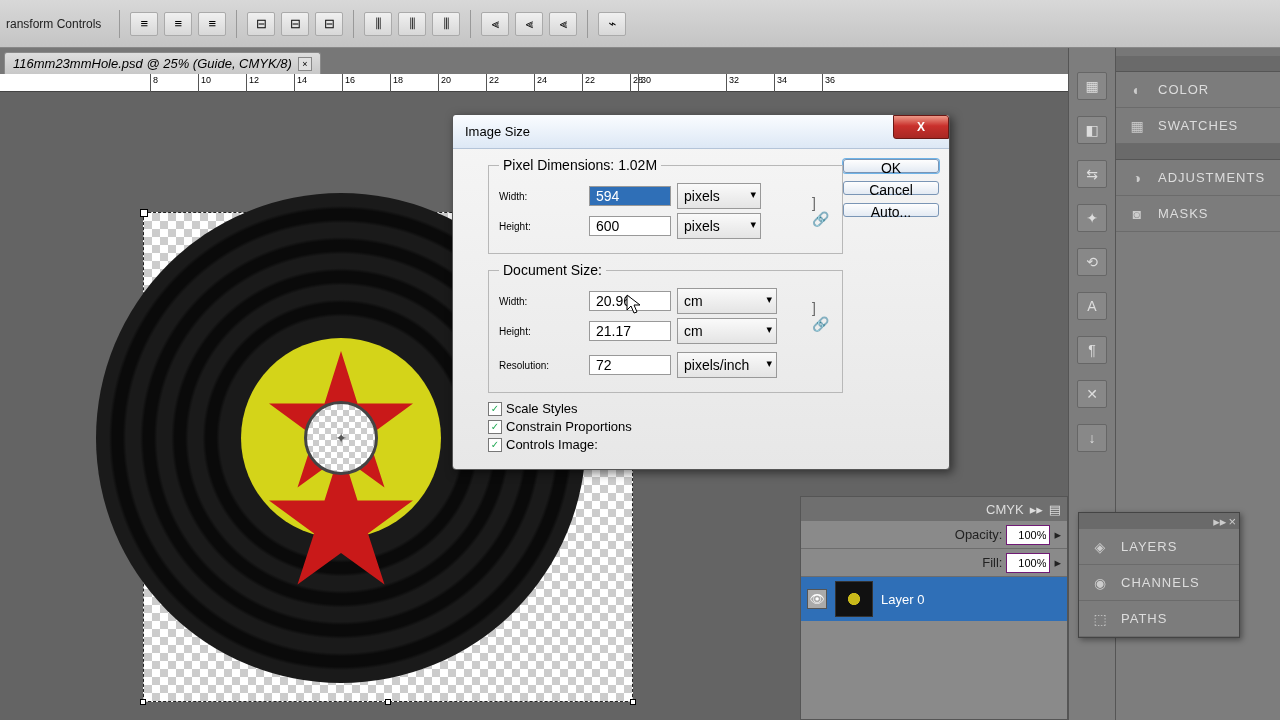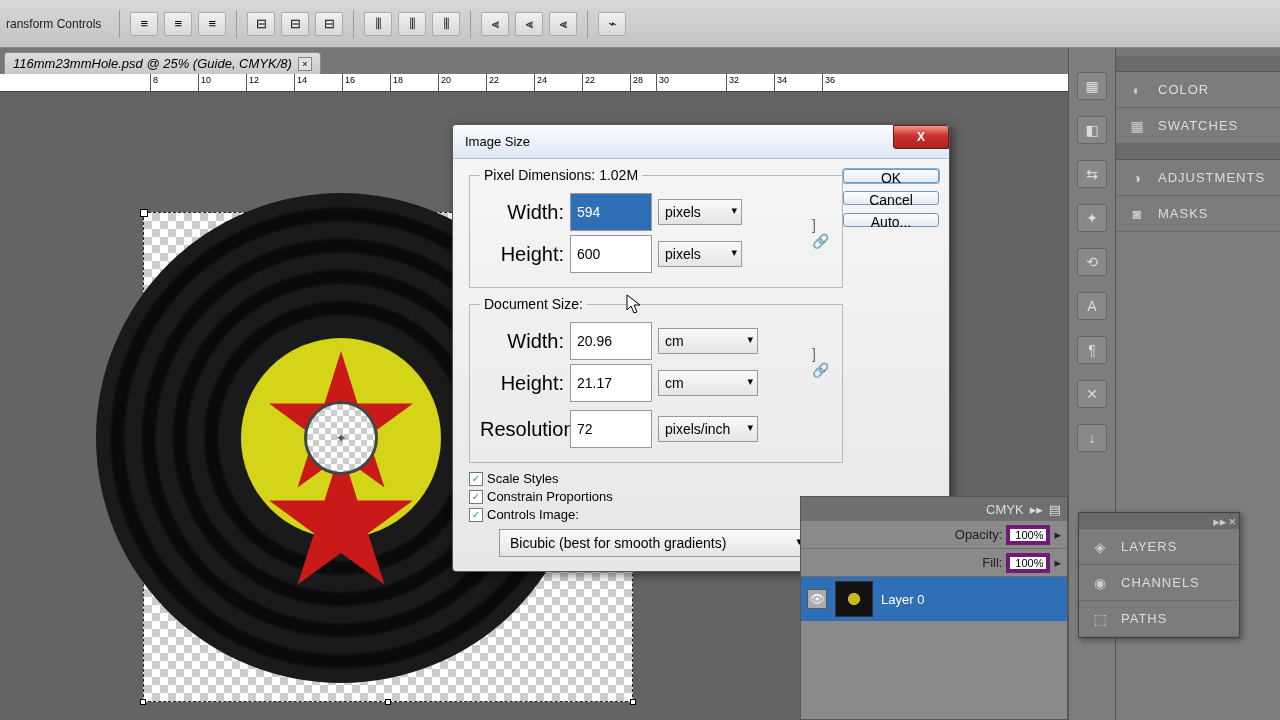--- a/index.html
+++ b/index.html
@@ -31,33 +31,33 @@
 .handle{position:absolute;width:6px;height:6px;background:#fff;border:1px solid #000}
 .vinyl{position:absolute;left:-48px;top:-20px;width:490px;height:490px;border-radius:50%;
  background:radial-gradient(circle,#1a1a1a 0 35%,#0a0a0a 36% 39%,#1a1a1a 40% 44%,#0a0a0a 45% 48%,#1a1a1a 49% 53%,#0a0a0a 54% 57%,#1a1a1a 58% 62%,#0a0a0a 63% 66%,#1a1a1a 67% 71%,#0a0a0a 72% 75%,#1a1a1a 76% 80%,#0a0a0a 81% 84%,#1a1a1a 85% 89%,#0a0a0a 90% 93%,#1a1a1a 94% 100%)}
 .vlabel{position:absolute;left:50%;top:50%;width:200px;height:200px;margin:-100px 0 0 -100px;border-radius:50%;background:#d4d419}
 .star{position:absolute;left:50%;top:50%;width:150px;height:150px;margin:-87px 0 0 -75px;background:#c91919;clip-path:polygon(50% 0,61% 35%,98% 35%,68% 57%,79% 91%,50% 70%,21% 91%,32% 57%,2% 35%,39% 35%)}
 .star2{position:absolute;left:50%;top:50%;width:150px;height:150px;margin:10px 0 0 -75px;background:#c91919;clip-path:polygon(50% 0,61% 35%,98% 35%,68% 57%,79% 91%,50% 70%,21% 91%,32% 57%,2% 35%,39% 35%)}
 .vhole{position:absolute;left:50%;top:50%;width:74px;height:74px;margin:-37px 0 0 -37px;border-radius:50%;background:repeating-conic-gradient(#ccc 0 25%,#fff 0 50%) 0 0/12px 12px;border:3px solid #444}
 .vcross{position:absolute;left:50%;top:50%;width:14px;height:14px;margin:-7px 0 0 -7px;color:#555;font-size:14px;text-align:center;line-height:14px}
 
 
-.dialog{position:absolute;left:452px;top:124px;width:498px;background:linear-gradient(#f6f6f6,#e7e7e7);border:1px solid #555;box-shadow:3px 3px 10px rgba(0,0,0,.5);border-radius:4px}
+.dialog{position:absolute;left:452px;top:114px;width:498px;background:linear-gradient(#f6f6f6,#e7e7e7);border:1px solid #555;box-shadow:3px 3px 10px rgba(0,0,0,.5);border-radius:4px}
 .dlgtitle{height:34px;background:linear-gradient(#fafcff,#dde8f5);border-bottom:1px solid #b4c4d8;display:flex;align-items:center;padding:0 12px;font-size:14px;position:relative;border-radius:4px 4px 0 0}
 .dlgclose{position:absolute;right:0;top:0;width:56px;height:24px;background:linear-gradient(#e98,#c9302c 45%,#a82824);border:1px solid #6a1815;color:#fff;display:flex;align-items:center;justify-content:center;font-size:12px;font-weight:bold;border-radius:0 3px 0 3px}
-.dlgbody{padding:8px 10px 14px 16px;display:flex;gap:0}
+.dlgbody{padding:8px 10px 14px 35px;display:flex;gap:0}
 .dlgleft{flex:1}
 .dlgright{width:96px;display:flex;flex-direction:column;gap:8px;padding-top:2px}
 .dbtn{height:14px;border:1px solid #7a95b5;background:linear-gradient(#fefefe,#e3eaf3);border-radius:3px;font-size:14px}
 .dbtn.ok{box-shadow:0 0 0 1px #6fb4e8}
 fieldset{border:1px solid #b8b8b8;padding:6px 10px 10px;margin-bottom:8px;position:relative}
 legend{font-size:14px;padding:0 4px}
 .frow{display:flex;align-items:center;gap:6px;margin:4px 0}
-.flbl{width:84px;text-align:right;font-size:20px}
-.finp{width:82px;height:38px;border:1px solid #999;background:#fff;padding:0 6px;font-size:14px}
+.flbl{width:84px;font-size:10px}
+.finp{width:82px;height:20px;border:1px solid #999;background:#fff;padding:0 6px;font-size:14px}
 .finp.sel{background:#2f6fb7;color:#fff}
 .fsel{width:84px;height:26px;border:1px solid #999;background:linear-gradient(#fafafa,#e4e4e4);padding:0 18px 0 6px;font-size:14px;position:relative;text-align:left}
 .fsel:after{content:"▾";position:absolute;right:4px;top:4px;font-size:11px}
 .fsel.wide{width:100px}
 .linker{width:20px;display:flex;align-items:center;justify-content:center;color:#666;font-size:14px}
 .cbrow{display:flex;align-items:center;gap:4px;margin:3px 0;font-size:14px}
 .cb{width:14px;height:14px;border:1px solid #777;background:#fff;display:inline-flex;align-items:center;justify-content:center;font-size:10px;color:#2a5}
 .bigsel{width:310px;height:28px;border:1px solid #999;background:linear-gradient(#fafafa,#e4e4e4);padding:0 22px 0 10px;font-size:14px;position:relative;margin:4px 0 0 30px;text-align:left}
 .bigsel:after{content:"▾";position:absolute;right:6px;top:5px;font-size:11px}
 
@@ -67,21 +67,21 @@
 .rpanel{position:absolute;top:56px;right:0;width:164px;background:#7d7d7d;bottom:0}
 .rpanel .bar{height:16px;background:#6a6a6a;border-bottom:1px solid #555}
 .pitem{height:36px;display:flex;align-items:center;gap:10px;padding:0 10px;border-bottom:1px solid #6b6b6b;background:#7c7c7c}
 .pitem span.t{font-size:13px;letter-spacing:1px;color:#ddd}
 .picon{width:22px;height:20px;display:flex;align-items:center;justify-content:center;font-size:14px;color:#ccc}
 
 
 .layfrag{position:absolute;left:800px;top:496px;width:268px;height:224px;background:#8a8a8a;border:1px solid #555}
 .layhead{height:24px;background:#6f6f6f;display:flex;align-items:center;justify-content:flex-end;padding:0 6px;gap:6px;font-size:10px;color:#ddd}
 .loprow{height:28px;display:flex;align-items:center;justify-content:flex-end;gap:4px;padding:0 6px;font-size:12px;border-bottom:1px solid #6d6d6d;color:#222}
-.lopin{width:44px;height:20px;border:4px solid #701a75;background:#fff;font-size:11px;text-align:right;padding:0 3px}
+.lopin{width:44px;height:20px;border:1px solid #701a75;background:#fff;font-size:11px;text-align:right;padding:0 3px}
 .layerrow{height:44px;background:#2f6fb7;display:flex;align-items:center;gap:8px;padding:0 6px;color:#fff;font-size:13px}
 .eye{width:20px;height:20px;border:1px solid #555;background:#aaa;display:flex;align-items:center;justify-content:center;font-size:12px}
 .thumb{width:38px;height:36px;border:1px solid #333;background:#111;display:flex;align-items:center;justify-content:center}
 .thumbv{width:28px;height:28px;border-radius:50%;background:radial-gradient(circle,#c9b91a 0 30%,#111 31% 100%)}
 
 
 .ltabs{position:absolute;right:40px;top:512px;width:162px;background:#828282;border:1px solid #444;box-shadow:2px 2px 6px rgba(0,0,0,.4)}
 .ltabs .hd{height:16px;background:#6a6a6a;display:flex;justify-content:flex-end;align-items:center;padding:0 3px;gap:2px;font-size:9px;color:#ccc}
 
 
@@ -125,21 +125,21 @@
   <div class="rtick" style="left:198px">10</div>
   <div class="rtick" style="left:246px">12</div>
   <div class="rtick" style="left:294px">14</div>
   <div class="rtick" style="left:342px">16</div>
   <div class="rtick" style="left:390px">18</div>
   <div class="rtick" style="left:438px">20</div>
   <div class="rtick" style="left:486px">22</div>
   <div class="rtick" style="left:534px">24</div>
   <div class="rtick" style="left:582px">22</div>
   <div class="rtick" style="left:630px">28</div>
-  <div class="rtick" style="left:656px">30</div>
+  <div class="rtick" style="left:638px">30</div>
   <div class="rtick" style="left:726px">32</div>
   <div class="rtick" style="left:774px">34</div>
   <div class="rtick" style="left:822px">36</div>
 </div>
 
 <div class="canvasbg">
   <div class="doc">
     <div class="handle" style="left:-4px;bottom:-4px"></div>
     <div class="handle" style="right:-4px;bottom:-4px"></div>
     <div class="handle" style="left:-4px;top:50%;margin-top:-3px"></div>
@@ -210,21 +210,20 @@
           <span>Scale Styles</span>
         </div>
       <div class="cbrow">
           <span class="cb">✓</span>
           <span>Constrain Proportions</span>
         </div>
       <div class="cbrow">
           <span class="cb">✓</span>
           <span>Controls Image:</span>
         </div>
-      <button class="bigsel">Bicubic (best for smooth gradients)</button>
     </div>
     <div class="dlgright">
       <button class="dbtn ok">OK</button>
       <button class="dbtn">Cancel</button>
       <button class="dbtn">Auto...</button>
     </div>
   </div>
 </div>
 
 <div class="rstrip">

